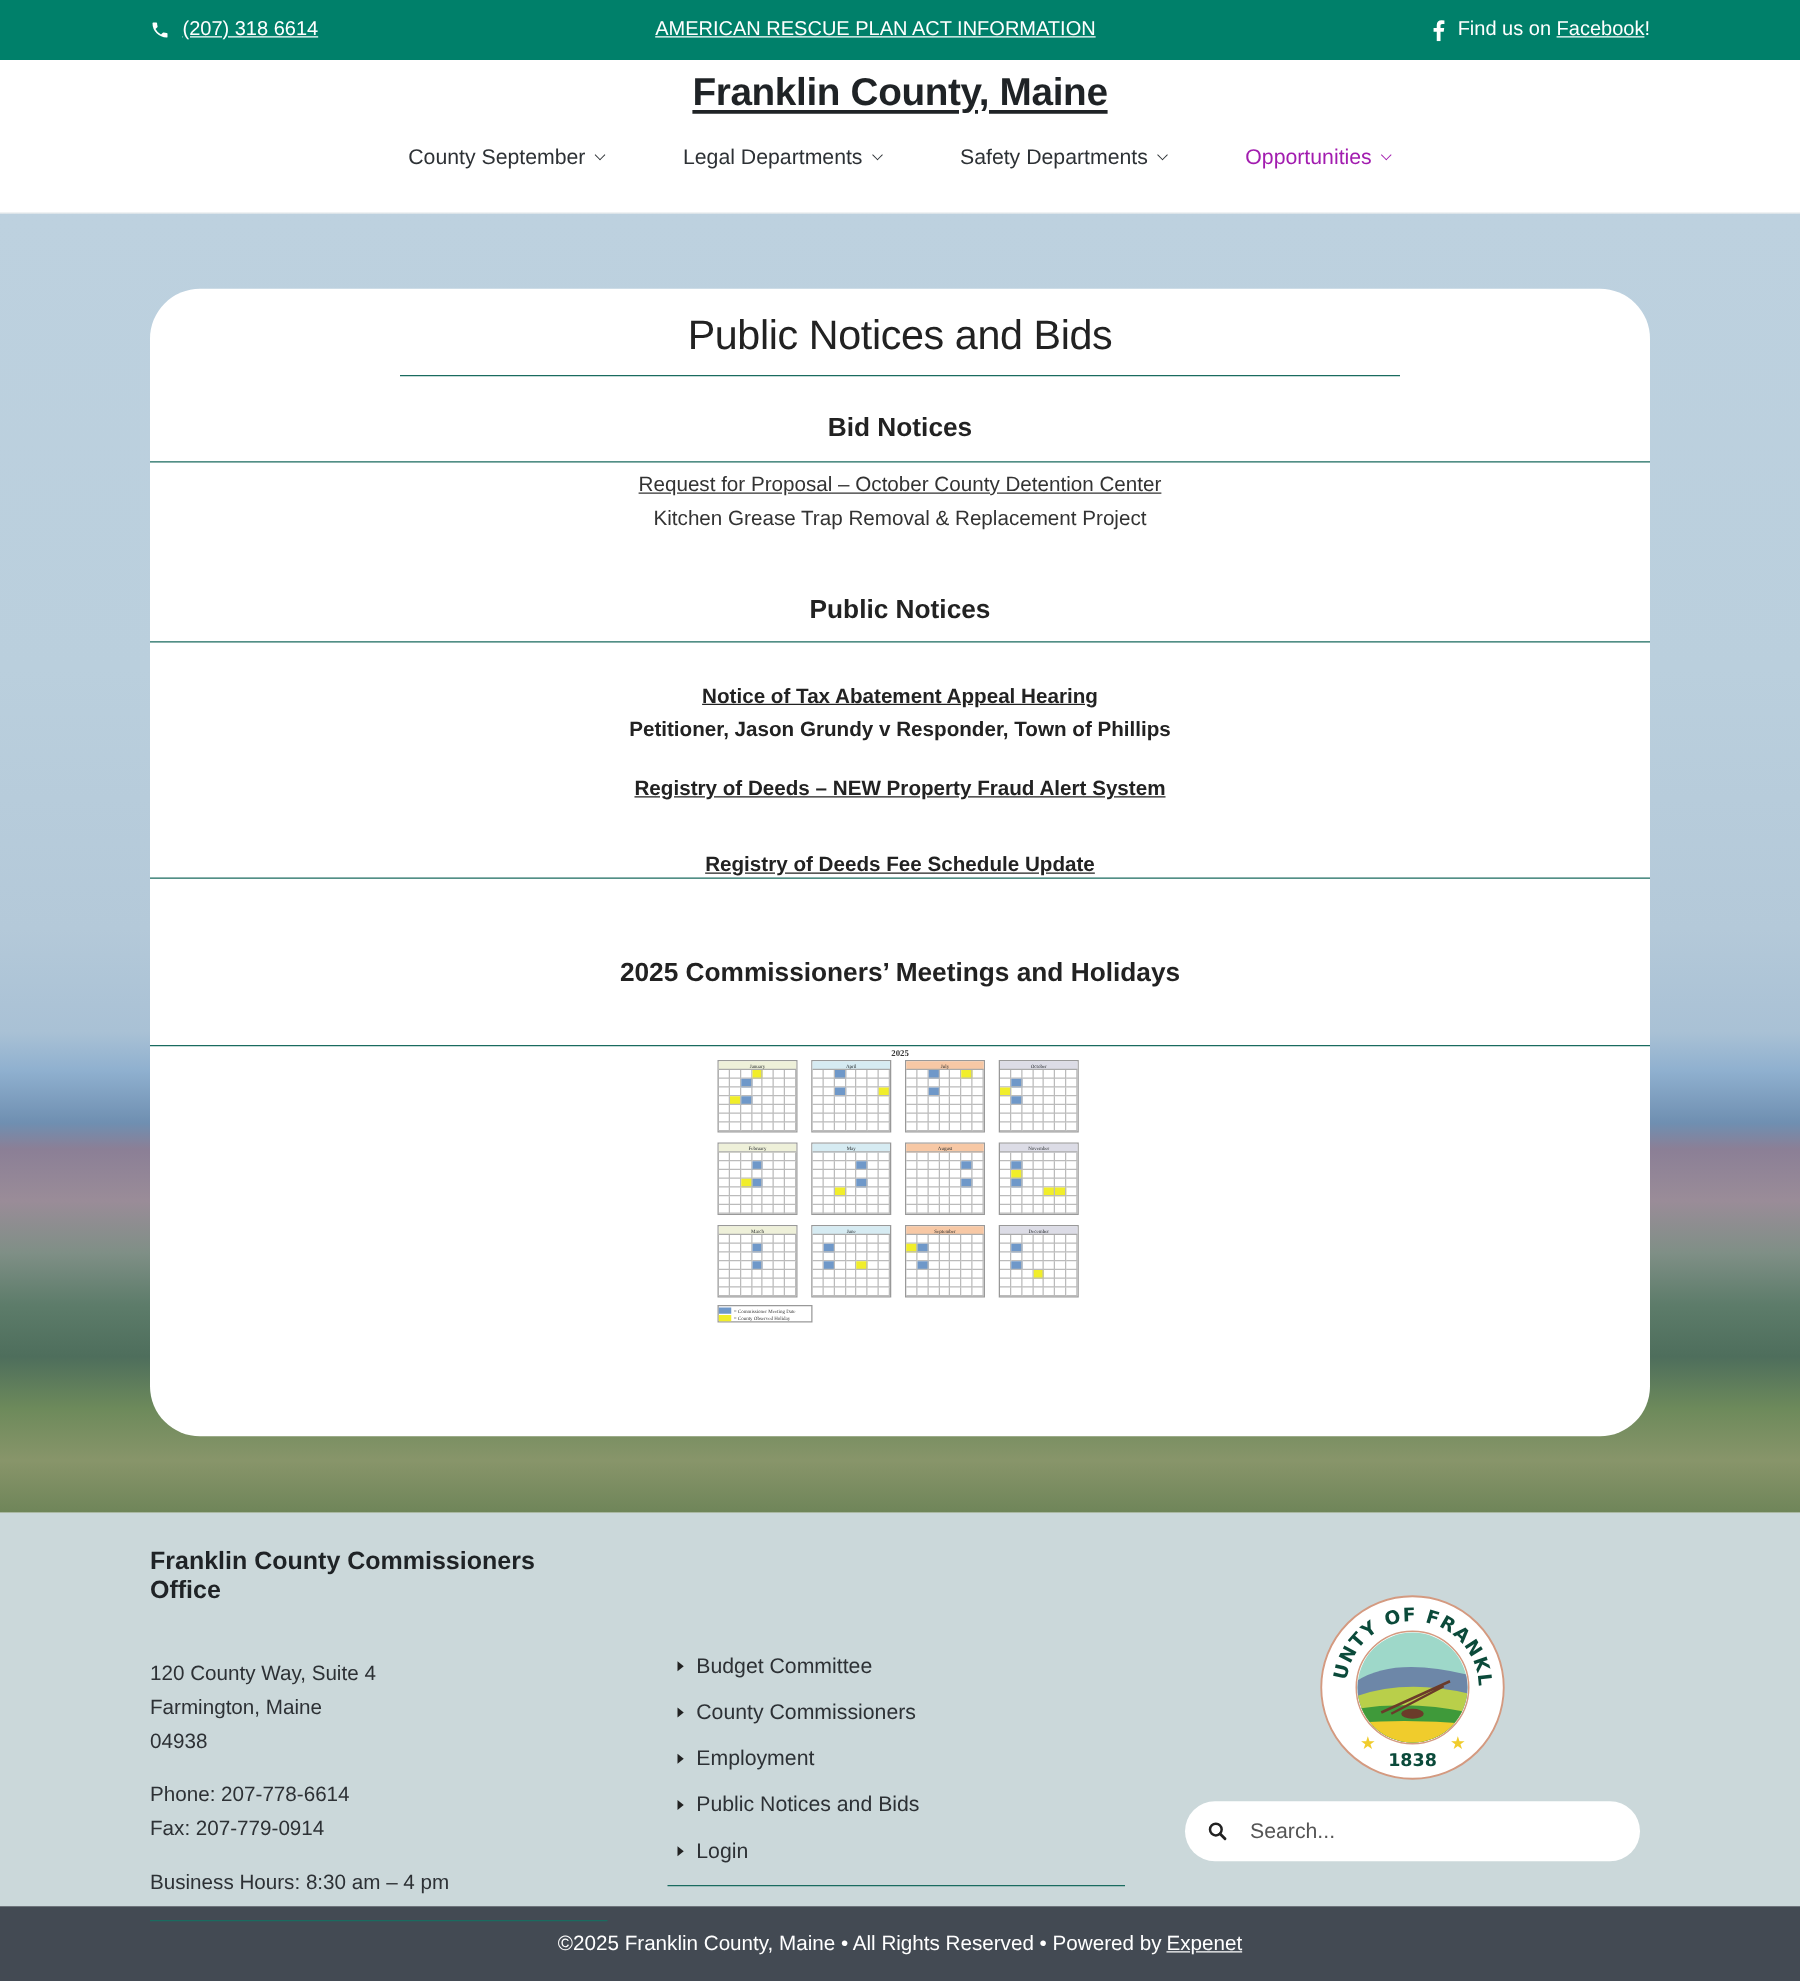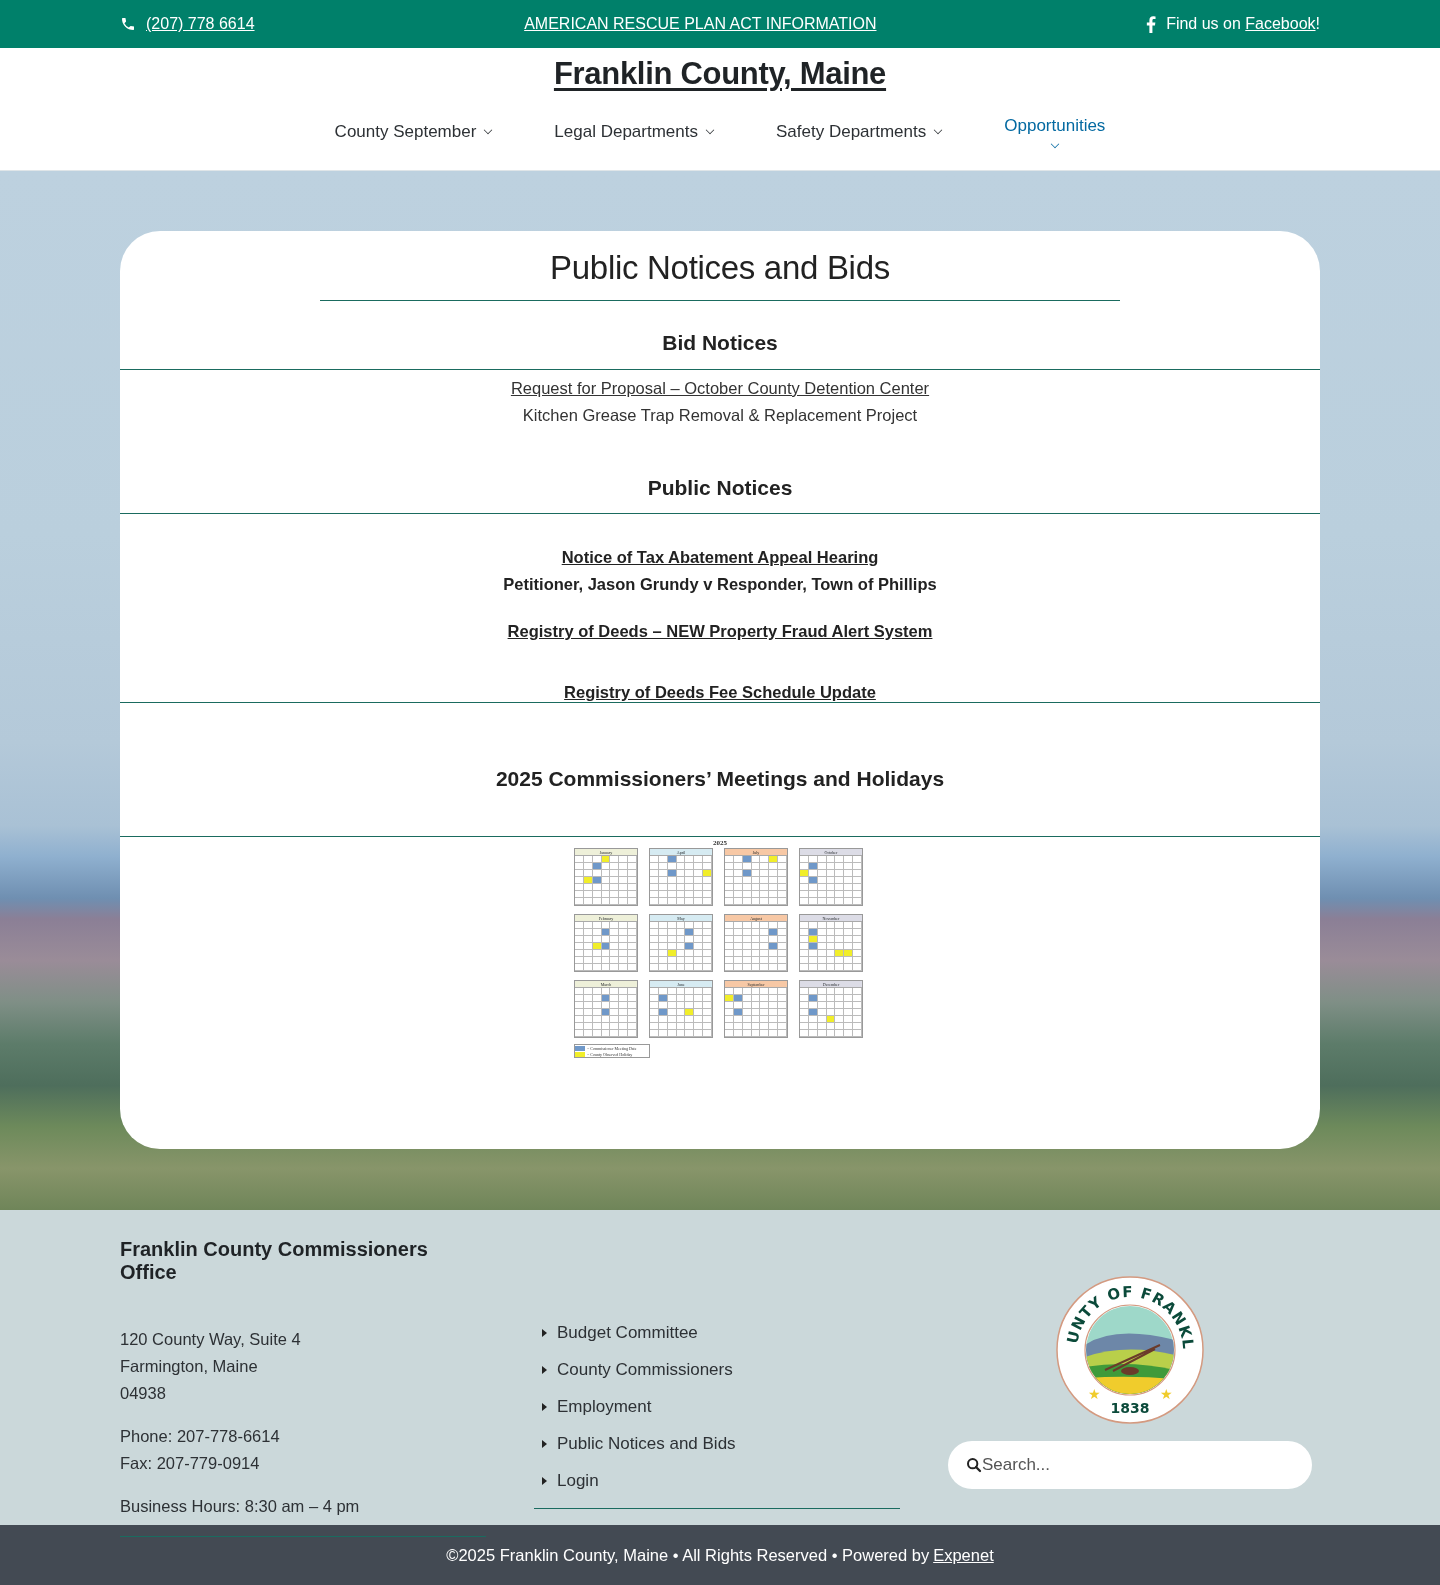--- a/index.html
+++ b/index.html
@@ -11,21 +11,21 @@
   .topbar { height: 48px; background: #00806a; color: #fff; display: flex; align-items: center; justify-content: space-between; padding: 0 120px; font-size: 16px; }
   .topbar .left, .topbar .right { display: flex; align-items: center; gap: 10px; }
   .topbar a { color: #fff; text-decoration: underline; }
   .topbar svg { fill: #fff; }
 
   
   .header { background: #fff; height: 123px; text-align: center; border-bottom: 1px solid #dfe5e8; }
   .site-title { display: inline-block; margin-top: 8px; font-size: 31px; font-weight: bold; color: #1f2326; text-decoration: underline; text-underline-offset: 4px; letter-spacing: -0.3px; }
   .nav { display: flex; justify-content: center; gap: 62px; margin-top: 24px; font-size: 17px; color: #2d3135; }
   .nav-item { display: flex; align-items: center; gap: 8px; cursor: pointer; }
-  .nav-item.accent { color: #0369a1; flex-direction: column; }
+  .nav-item.accent { color: #a21caf; }
   .chev { width: 8px; height: 8px; border-right: 1.4px solid currentColor; border-bottom: 1.4px solid currentColor; transform: rotate(45deg) scale(0.75); margin-top: -4px; }
 
   
   .hero {
     position: relative; height: 1039px;
     background: linear-gradient(to bottom,
       #bdd1df 0%, #bacfdd 35%, #b4c9d9 55%, #a9c1d5 63%, #8fb0cf 66%,
       #6f8fb1 70%, #8b7f96 72%, #9a8c98 76%, #7f8f86 80%,
       #5d7c6a 84%, #4e6e5c 88%, #6d8a5b 92%, #88956a 96%, #6f8559 100%);
     padding-top: 60px;
@@ -77,36 +77,36 @@
   .f-text { font-size: 16.5px; color: #2d3135; line-height: 27px; }
   .f-addr { margin-top: 42px; }
   .f-phone { margin-top: 16px; }
   .f-hours { margin-top: 16px; }
   .f-rule { border: none; border-top: 1.5px solid #1a6b5f; margin-top: 16px; }
   .f-links { list-style: none; margin-top: 76px; }
   .f-links li { display: flex; align-items: center; gap: 10px; height: 37px; font-size: 17px; color: #2d3135; cursor: pointer; }
   .f-links li .tri { width: 0; height: 0; border-top: 4.5px solid transparent; border-bottom: 4.5px solid transparent; border-left: 5px solid #222; margin-left: 8px; }
   .f-links-rule { margin-top: 9px; }
   .seal { margin-top: 37px; width: 150px; height: 150px; }
-  .search { margin-top: 16px; width: 364px; height: 48px; background: #fff; border-radius: 24px; display: flex; align-items: center; padding: 0 18px; }
+  .search { margin-top: 16px; width: 364px; height: 48px; background: #fff; border-radius: 24px; display: flex; align-items: center; padding: 0 18px; gap: 18px; }
   .search input { border: none; outline: none; font-size: 17px; color: #333; width: 280px; font-family: "Liberation Sans", sans-serif; background: transparent; }
   .search input::placeholder { color: #555; }
 
   .bottombar { background: #434a53; height: 60px; display: flex; align-items: center; justify-content: center; color: #fff; font-size: 16.5px; gap: 4px; }
   .bottombar a { color: #fff; text-decoration: underline; }
 </style>
 </head>
 <body>
 
 <div class="topbar">
   <div class="left">
     <svg width="16" height="16" viewBox="0 0 24 24">
         <path d="M6.6 10.8a15.1 15.1 0 0 0 6.6 6.6l2.2-2.2a1 1 0 0 1 1-.25 11.4 11.4 0 0 0 3.6.57 1 1 0 0 1 1 1V20a1 1 0 0 1-1 1A17 17 0 0 1 3 4a1 1 0 0 1 1-1h3.5a1 1 0 0 1 1 1c0 1.25.2 2.45.57 3.57a1 1 0 0 1-.25 1z"></path>
       </svg>
-    <a href="#">(207) 778 6614</a>
+    <a href="#">(207) 318 6614</a>
   </div>
   <a href="#">AMERICAN RESCUE PLAN ACT INFORMATION</a>
   <div class="right">
     <svg width="10" height="17" viewBox="0 0 10 18">
         <path d="M6.5 18V10h2.7l.4-3.2H6.5V4.8c0-.9.3-1.5 1.6-1.5H9.8V.4A22 22 0 0 0 7.3.3C4.9.3 3.3 1.7 3.3 4.4v2.4H.6V10h2.7v8z"></path>
       </svg>
     <span><span>Find us on </span><a href="#">Facebook</a><span>!</span></span>
   </div>
 </div>
 

